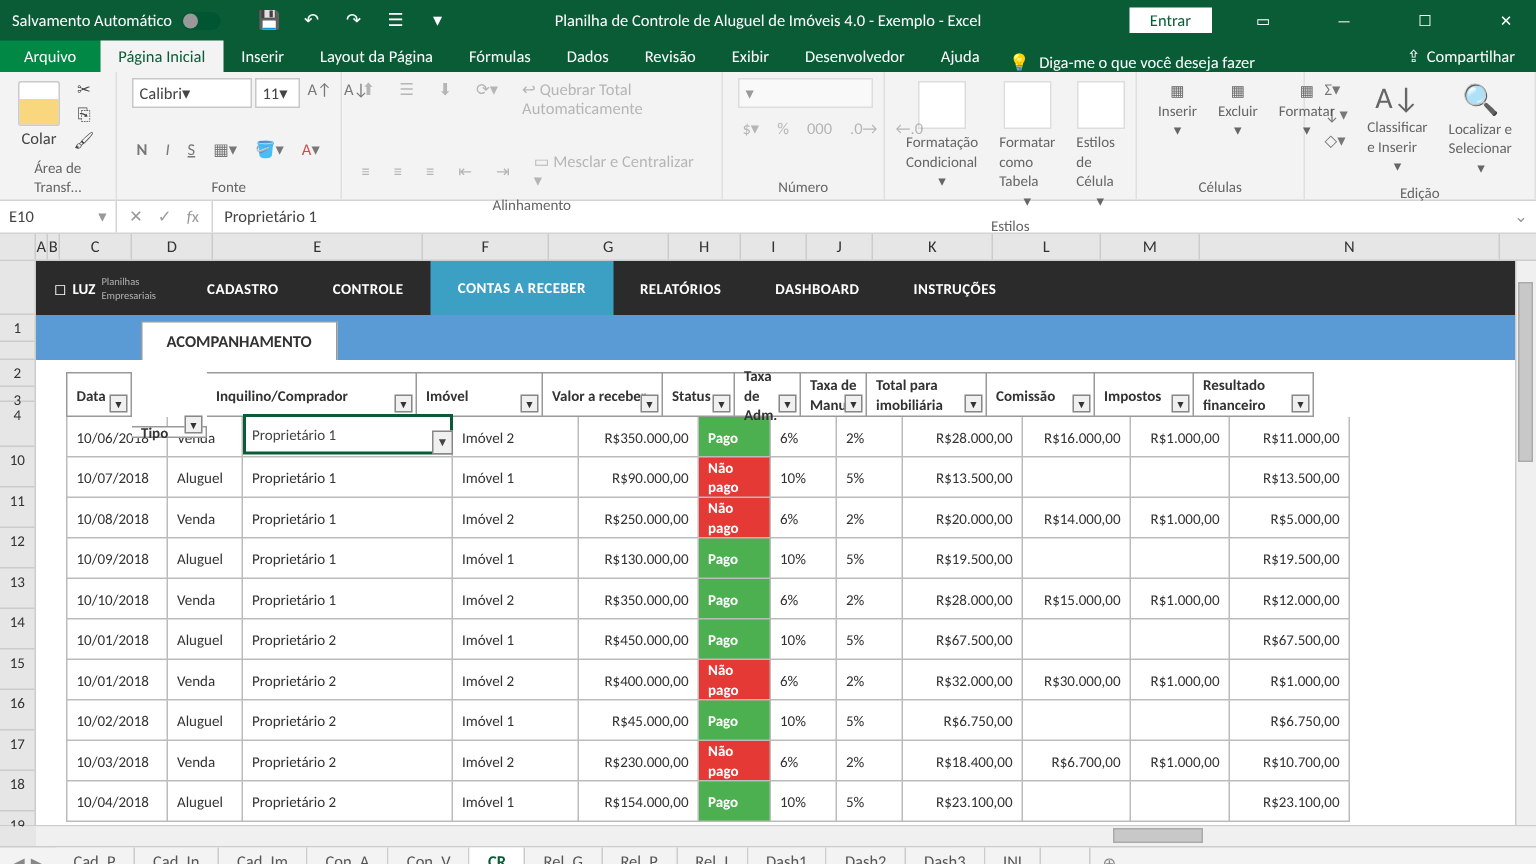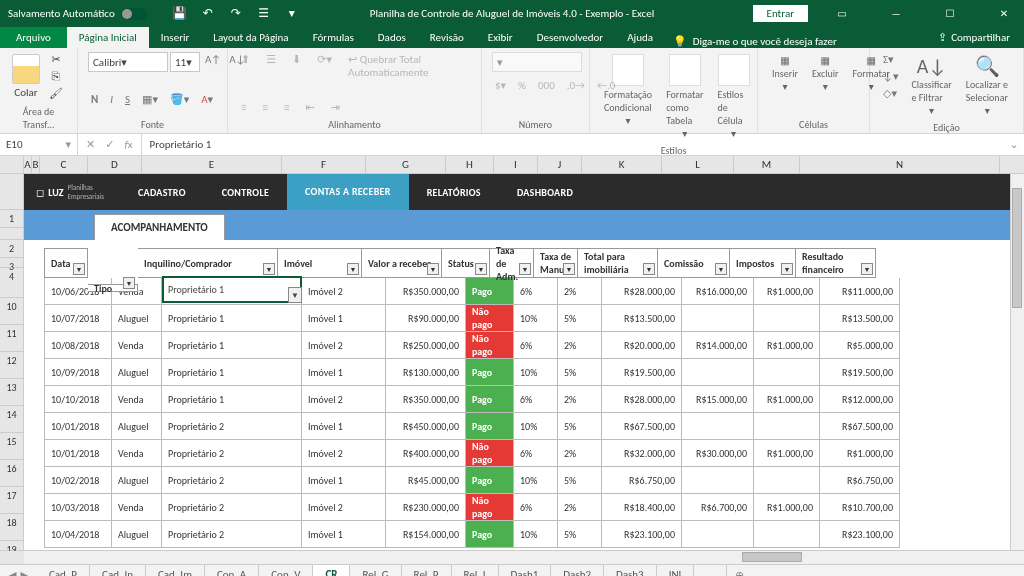--- a/index.html
+++ b/index.html
@@ -164,20 +164,21 @@
         <span class="ribbtn">⬇</span>
         <span class="ribbtn">⟳▾</span>
         <span class="ribbtn">↩ <span>Quebrar Total Automaticamente</span></span>
       </div>
       <div class="style-row" style="gap:10px">
         <span class="ribbtn">≡</span>
         <span class="ribbtn">≡</span>
         <span class="ribbtn">≡</span>
         <span class="ribbtn">⇤</span>
         <span class="ribbtn">⇥</span>
+        <span class="ribbtn">▭ <span>Mesclar e Centralizar</span> ▾</span>
       </div>
     </div>
     <div class="rg-label">Alinhamento</div>
   </div>
   <div class="rg" style="width:108px">
     <div class="rg-content" style="flex-direction:column;opacity:.5">
       <div class="font-sel" style="width:90px"> ▾</div>
       <div class="style-row">
         <span class="ribbtn">$▾</span>
         <span class="ribbtn">%</span>
@@ -204,21 +205,21 @@
     </div>
     <div class="rg-label">Células</div>
   </div>
   <div class="rg" style="flex:1">
     <div class="rg-content">
       <div style="display:flex;flex-direction:column;gap:2px">
         <span class="ribbtn">Σ▾</span>
         <span class="ribbtn">↓▾</span>
         <span class="ribbtn">◇▾</span>
       </div>
-      <div class="vbtn"><span style="font-size:20px">A↓</span><span>Classificar e Filtrar</span>▾</div>
+      <div class="vbtn"><span style="font-size:20px">A↓</span><span>Classificar e Inserir</span>▾</div>
       <div class="vbtn"><span style="font-size:20px">🔍</span><span>Localizar e Selecionar</span>▾</div>
     </div>
     <div class="rg-label">Edição</div>
   </div>
 </div>
 
 <div class="formula-bar">
   <div class="name-box">
       <span>E10</span>
       <span style="color:#999">▾</span>
@@ -273,20 +274,21 @@
     </div>
   <div class="sheet">
 
     <div class="app-nav">
       <div class="luz-logo">◻ <b>LUZ</b> <span style="font-size:7px;opacity:.6">Planilhas Empresariais</span></div>
       <div class="nav-item">CADASTRO</div>
       <div class="nav-item">CONTROLE</div>
       <div class="nav-item active">CONTAS A RECEBER</div>
       <div class="nav-item">RELATÓRIOS</div>
       <div class="nav-item">DASHBOARD</div>
+      <div class="nav-item">INSTRUÇÕES</div>
     </div>
     <div class="blue-band">
       <div class="subtab">ACOMPANHAMENTO</div>
     </div>
     <div style="height:6px"></div>
     <div class="table-head" id="thead">
         <div class="th" style="width: 44px;">
           <span>Data</span>
           <span class="dd">▼</span>
         </div>

